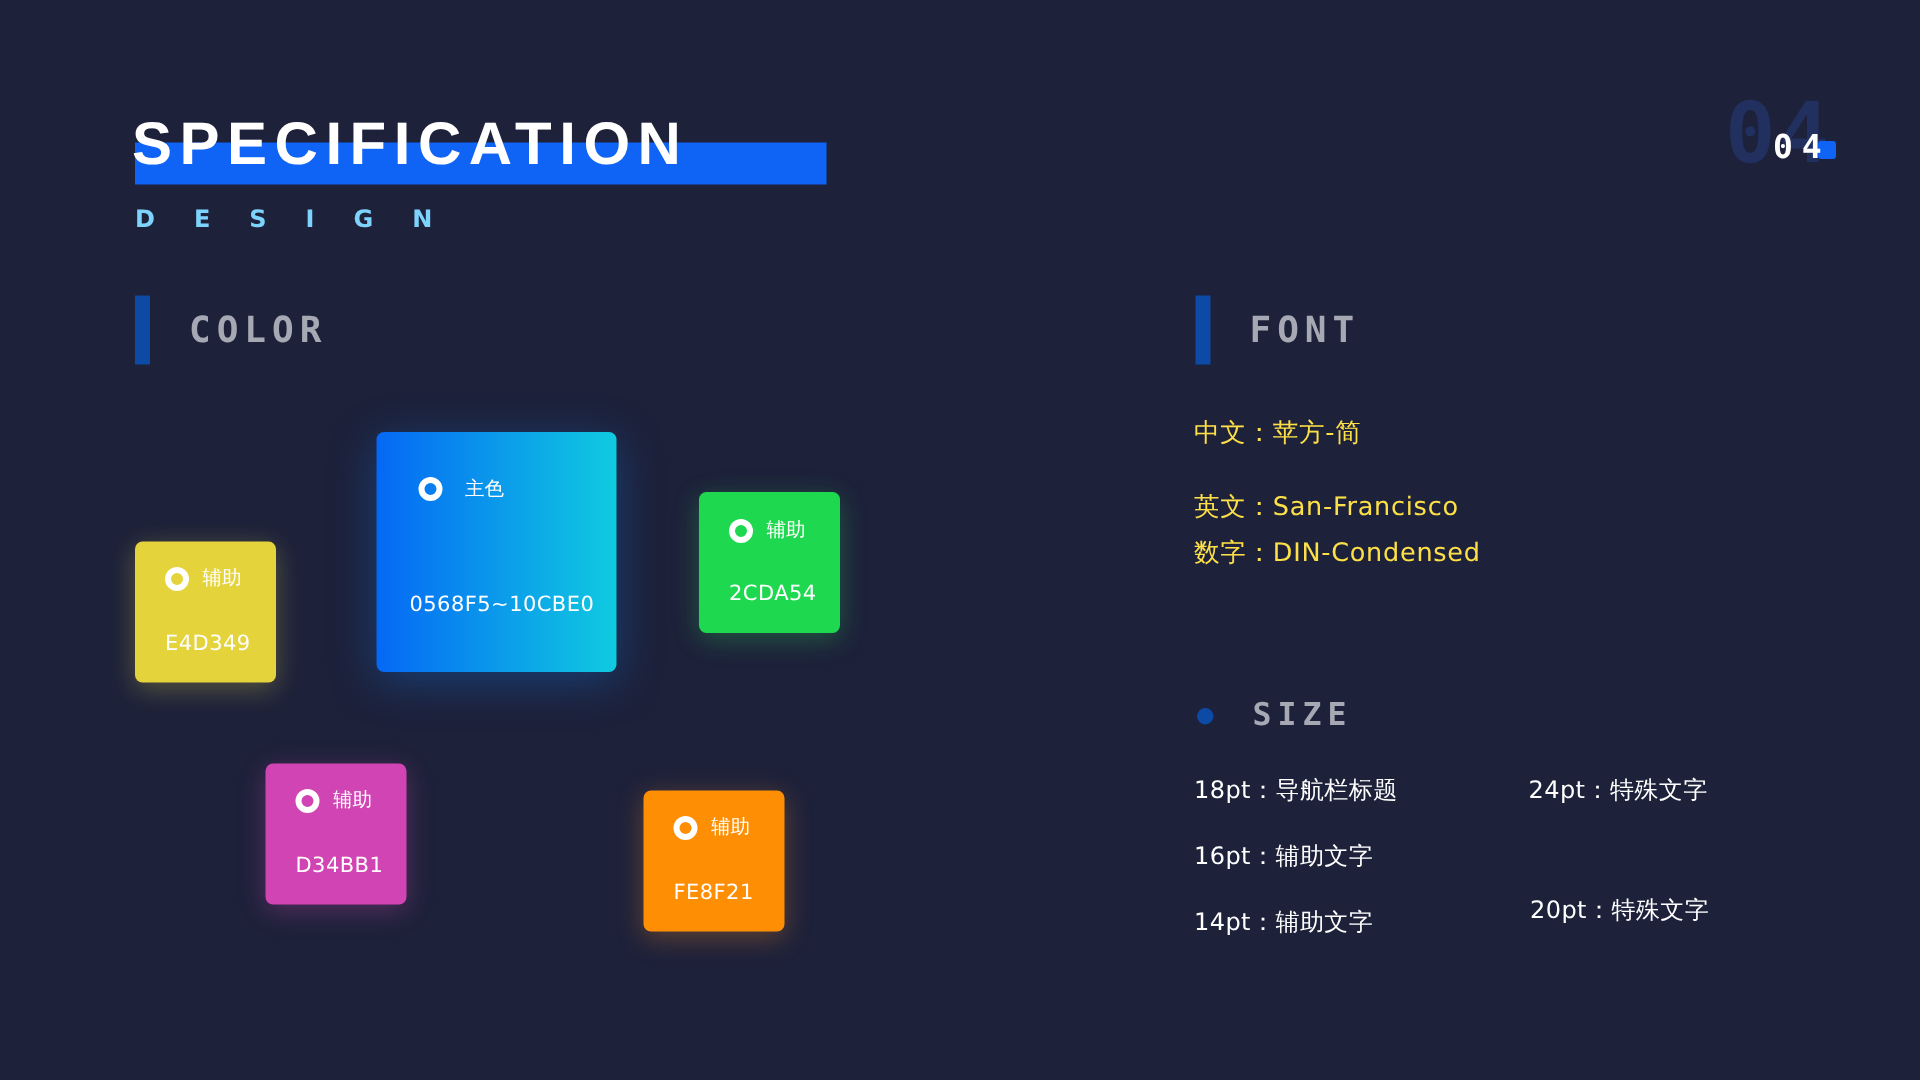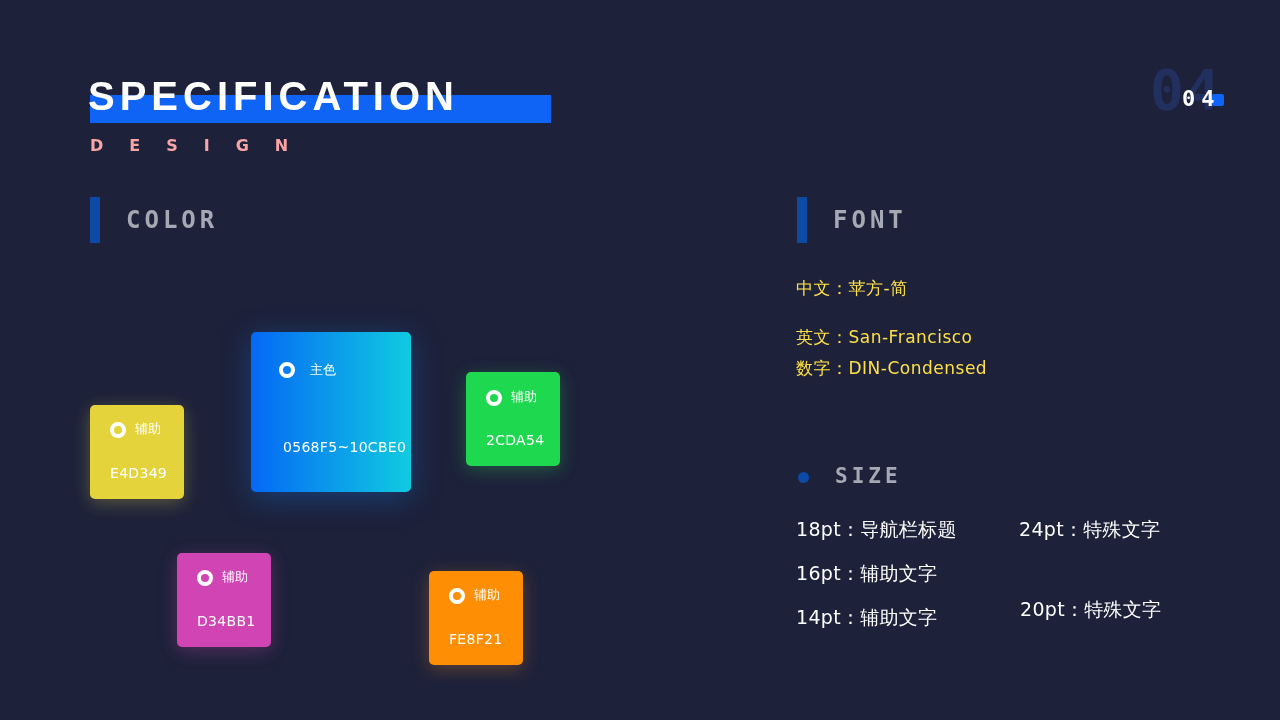--- a/index.html
+++ b/index.html
@@ -13,21 +13,21 @@
   .abs { position: absolute; }
 
   
   .title-bar { left: 90px; top: 95px; width: 461px; height: 28px; background: #0f63f5; }
   .title {
     left: 88px; top: 74px; font-family: Liberation Sans, sans-serif;
     font-weight: bold; font-size: 40px; letter-spacing: 5px; line-height: 44px;
     color: #ffffff; white-space: nowrap;
   }
   .subtitle {
-    left: 90px; top: 136px; font-size: 16px; letter-spacing: 26px; font-weight: bold; color: #fca5a5;
+    left: 90px; top: 136px; font-size: 16px; letter-spacing: 26px; font-weight: bold; color: #7dd3fc;
   }
 
   
   .pagenum-bg {
     left: 1150px; top: 62px; font-family: "DejaVu Sans Mono", monospace; font-weight: bold;
     font-size: 56px; line-height: 56px; color: #223060; letter-spacing: 2px;
   }
   .pagenum {
     left: 1182px; top: 88px; font-family: "DejaVu Sans Mono", monospace; font-weight: bold;
     font-size: 22px; line-height: 22px; color: #ffffff; letter-spacing: 6px;
@@ -37,21 +37,21 @@
   
   .sec-mark { width: 10px; height: 46px; background: #0c4aa6; }
   .sec-label {
     font-family: "DejaVu Sans Mono", monospace; font-weight: bold; font-size: 24px;
     letter-spacing: 4px; color: #a6a9b3;
   }
   .dot-mark { width: 11px; height: 11px; border-radius: 50%; background: #0c4aa6; }
 
   
   .card {
-    border-radius: 5px; color: #fff; font-size: 14px; margin-top: 44px;
+    border-radius: 5px; color: #fff; font-size: 14px;
   }
   .card .ring {
     position: absolute; width: 8px; height: 8px; border: 4px solid #fff; border-radius: 50%;
     box-sizing: content-box;
   }
   .card .lbl { position: absolute; font-size: 13px; }
   .card .hex { position: absolute; font-size: 14px; letter-spacing: 0.3px; }
 
   .card-main { left: 251px; top: 288px; width: 160px; height: 160px;
     background: linear-gradient(90deg, #0568f5 0%, #10cbe0 100%);
@@ -60,40 +60,40 @@
     box-shadow: 0 4px 18px rgba(44,218,84,0.3); }
   .card-yellow { left: 90px; top: 361px; width: 94px; height: 94px; background: #e4d33b;
     box-shadow: 0 4px 18px rgba(228,211,73,0.3); }
   .card-pink { left: 177px; top: 509px; width: 94px; height: 94px; background: #d144b3;
     box-shadow: 0 4px 18px rgba(211,75,177,0.3); }
   .card-orange { left: 429px; top: 527px; width: 94px; height: 94px; background: #fe8f05;
     box-shadow: 0 4px 18px rgba(254,143,33,0.3); }
 
   
   .font-line { left: 796px; font-size: 17px; color: #fde047; letter-spacing: 0.5px; white-space: nowrap; }
-  .size-line { font-size: 19px; color: #fff; white-space: nowrap; letter-spacing: 0.3px; text-align: right; }
+  .size-line { font-size: 16px; color: #fff; white-space: nowrap; letter-spacing: 0.3px; text-align: right; }
 </style>
 </head>
 <body>
 
 <div class="abs title-bar"></div>
 <div class="abs title">SPECIFICATION</div>
 <div class="abs subtitle">DESIGN</div>
 
 <div class="abs pagenum-bg">04</div>
 <div class="abs pagenum-dot"></div>
 <div class="abs pagenum">04</div>
 
 <div class="abs sec-mark" style="left:90px; top:197px;"></div>
 <div class="abs sec-label" style="left:126px; top:206px;">COLOR</div>
 
 <div class="abs card card-main">
   <span class="ring" style="left:28px; top:30px;"></span>
   <span class="lbl" style="left:59px; top:29px;">主色</span>
-  <span class="hex" style="left:32px; top:107px;text-align:right;">0568F5~10CBE0</span>
+  <span class="hex" style="left:22px; top:107px;text-align:right;">0568F5~10CBE0</span>
 </div>
 
 <div class="abs card card-green">
   <span class="ring" style="left:20px; top:18px;"></span>
   <span class="lbl" style="left:45px; top:16px;">辅助</span>
   <span class="hex" style="left:20px; top:60px;">2CDA54</span>
 </div>
 
 <div class="abs card card-yellow">
   <span class="ring" style="left:20px; top:17px;"></span>

